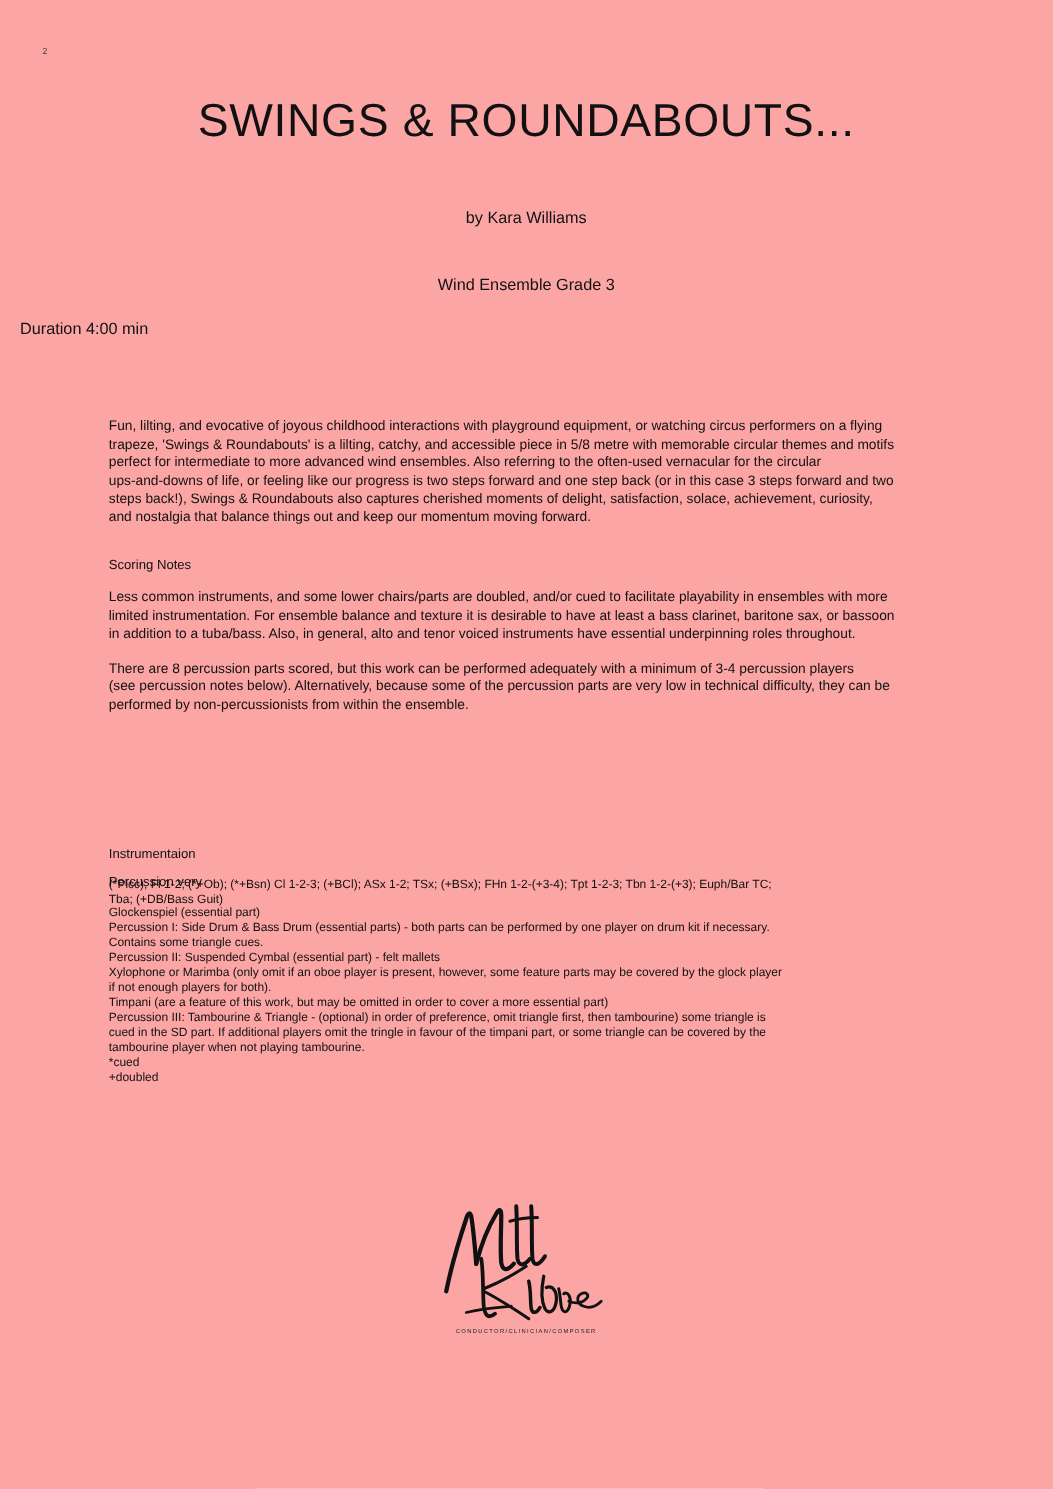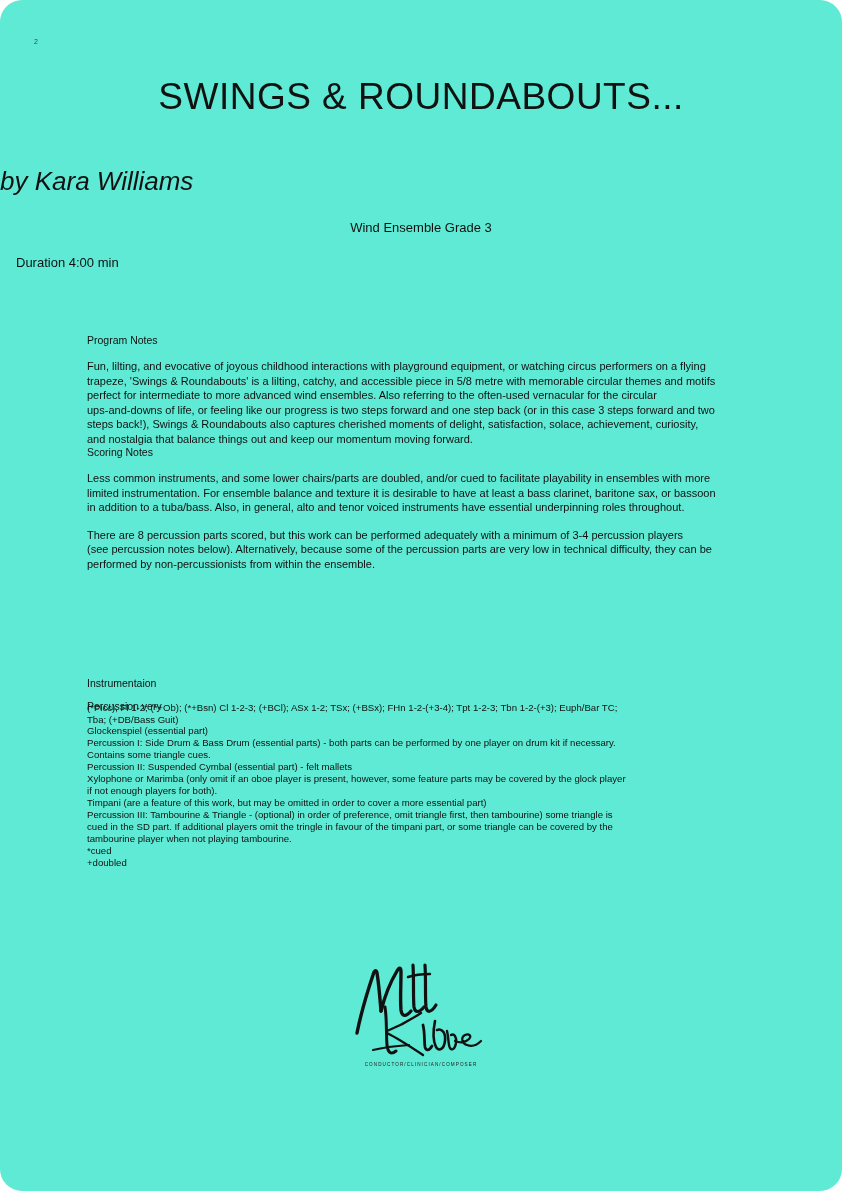--- a/index.html
+++ b/index.html
@@ -11,22 +11,21 @@
     width: 842px;
     height: 1191px;
     position: relative;
     font-family: "Liberation Sans", sans-serif;
     color: #111111;
     overflow: hidden;
   }
   .page {
     position: absolute;
     inset: 0;
-    background: #5eead4;
-    border-radius: 22px;
+    background: #fca5a5;
   }
   .page-number {
     position: absolute;
     left: 34px;
     top: 38px;
     font-size: 7px;
     color: #444;
     letter-spacing: 0.2px;
   }
   .title {
@@ -38,24 +37,24 @@
     font-size: 37px;
     font-weight: 400;
     letter-spacing: 0.5px;
     color: #111;
   }
   .composer {
     position: absolute;
     left: 0;
     right: 0;
     top: 166px;
-    font-size: 26px;
+    text-align: center;
+    font-size: 13px;
     font-weight: 400;
     color: #111;
-    font-style: italic;
   }
   .grade {
     position: absolute;
     left: 0;
     right: 0;
     top: 220px;
     text-align: center;
     font-size: 13px;
     color: #111;
   }
@@ -119,21 +118,20 @@
 <div class="page">
 
   <div class="page-number">2</div>
 
   <div class="title">SWINGS &amp; ROUNDABOUTS...</div>
   <div class="composer">by Kara Williams</div>
   <div class="grade">Wind Ensemble Grade 3</div>
   <div class="duration">Duration 4:00 min</div>
 
   <div class="body-block" id="program-notes">
-    <p class="sec-head">Program Notes</p>
     <p class="para">Fun, lilting, and evocative of joyous childhood interactions with playground equipment, or watching circus performers on a flying
 trapeze, 'Swings &amp; Roundabouts' is a lilting, catchy, and accessible piece in 5/8 metre with memorable circular themes and motifs
 perfect for intermediate to more advanced wind ensembles. Also referring to the often-used vernacular for the circular
 ups-and-downs of life, or feeling like our progress is two steps forward and one step back (or in this case 3 steps forward and two
 steps back!), Swings &amp; Roundabouts also captures cherished moments of delight, satisfaction, solace, achievement, curiosity,
 and nostalgia that balance things out and keep our momentum moving forward.</p>
   </div>
 
   <div class="body-block" id="scoring-notes">
     <p class="sec-head">Scoring Notes</p>

